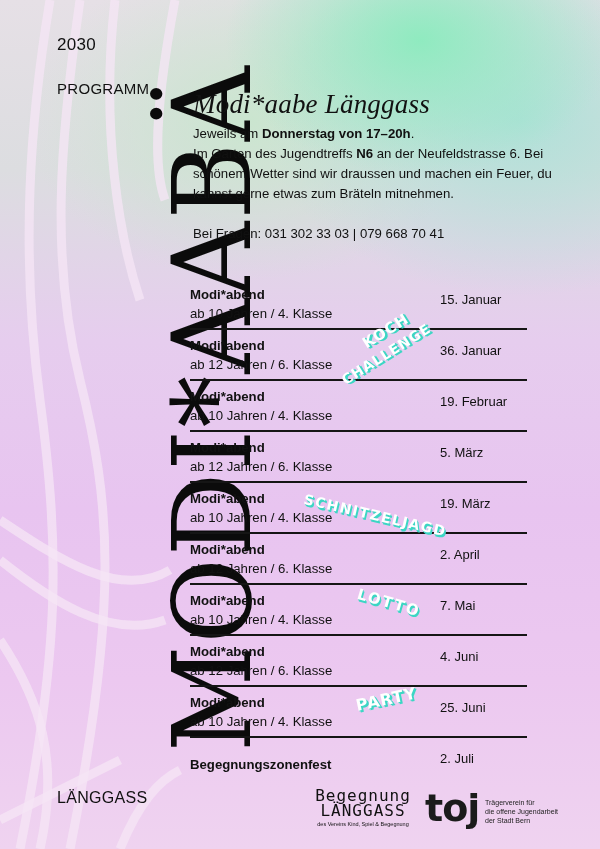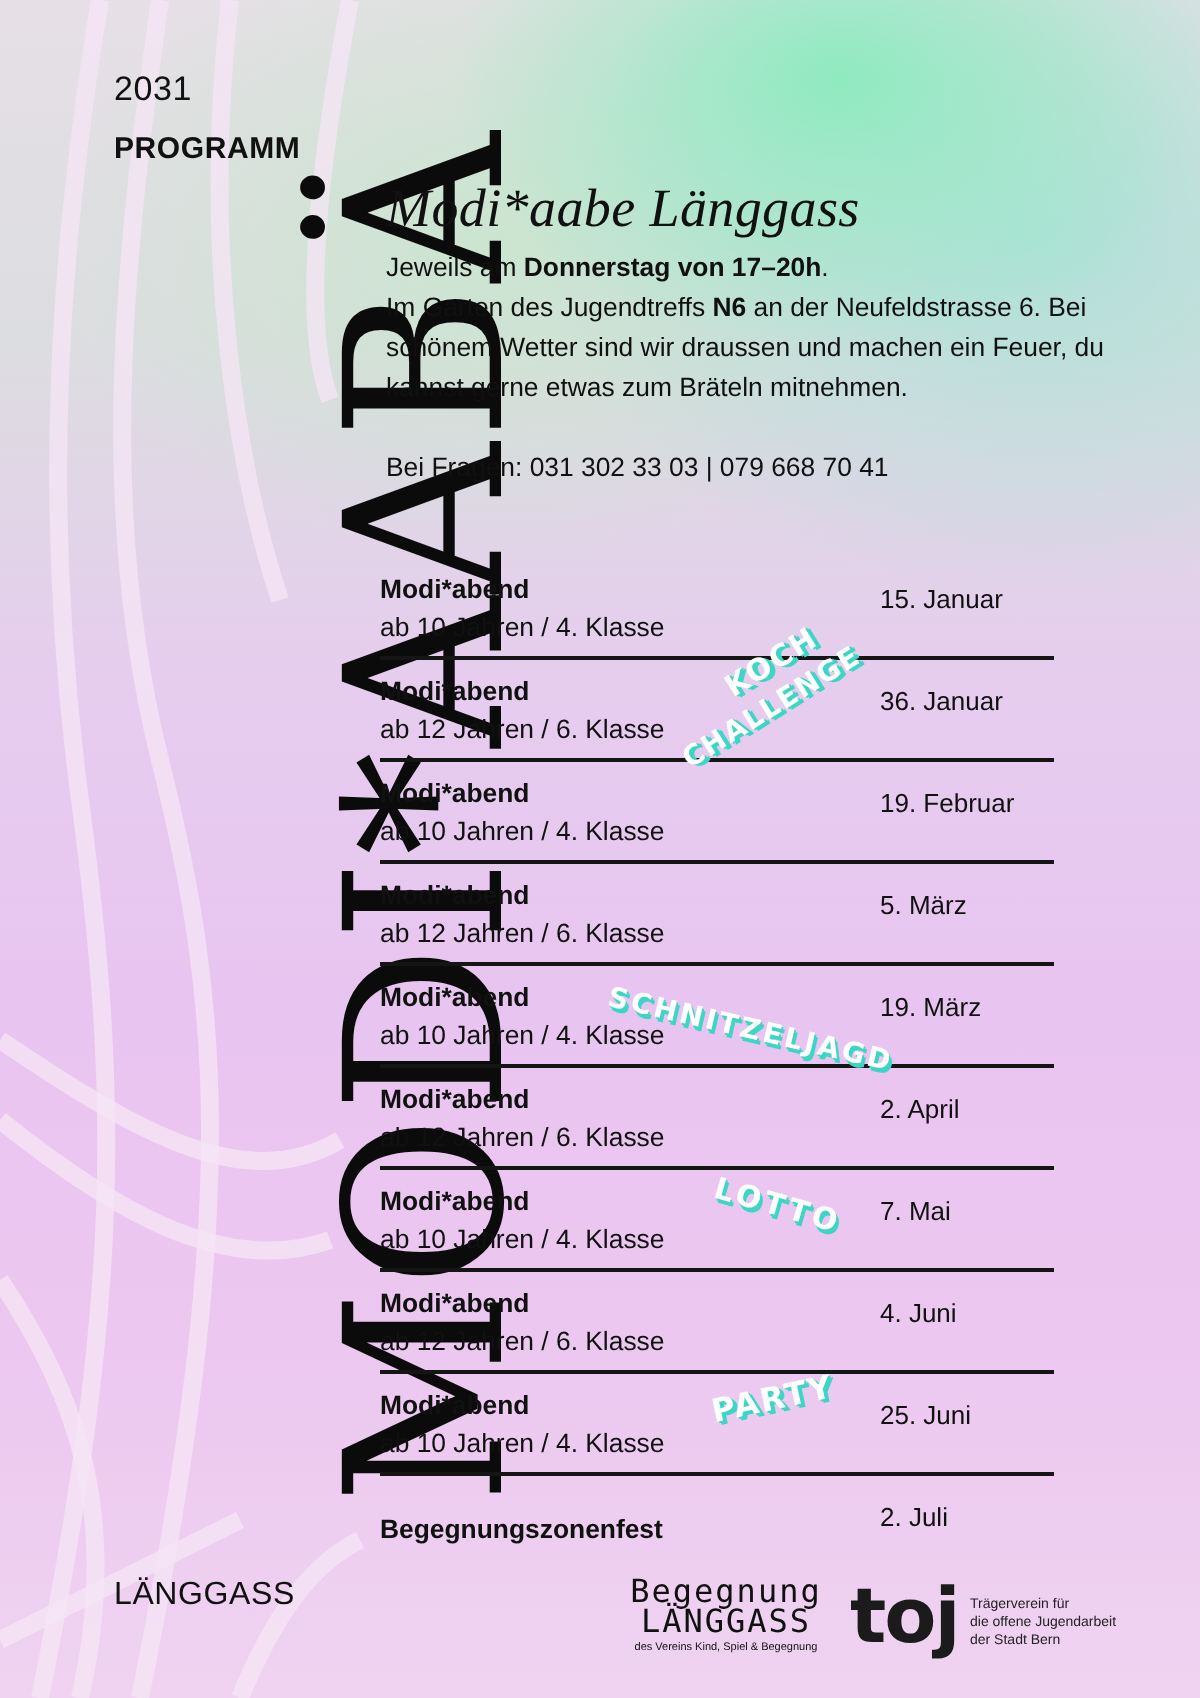--- a/index.html
+++ b/index.html
@@ -10,21 +10,21 @@
       color: #111;
       background:
         radial-gradient(ellipse 260px 180px at 420px 40px, rgba(140,235,190,0.95), rgba(160,230,200,0) 75%),
         radial-gradient(ellipse 320px 220px at 520px 120px, rgba(170,225,215,0.9), rgba(170,225,215,0) 80%),
         radial-gradient(ellipse 280px 200px at 250px 120px, rgba(200,230,205,0.9), rgba(200,230,205,0) 80%),
         linear-gradient(180deg, #e6e0e6 0%, #dcdde0 20%, #e6cdee 40%, #e8c4f0 60%, #ecc8f0 80%, #efd3f0 100%);
     }
     .swirl { position: absolute; left: 0; top: 0; width: 600px; height: 849px; pointer-events: none; }
 
     .year { position: absolute; left: 57px; top: 35px; font-size: 17px; letter-spacing: 0.3px; }
-    .programm { position: absolute; left: 57px; top: 66px; font-size: 15px; letter-spacing: 0.3px; font-weight: bold; }
+    .programm { position: absolute; left: 57px; top: 80px; font-size: 15px; letter-spacing: 0.3px; }
     .laenggass { position: absolute; left: 57px; top: 789px; font-size: 16px; letter-spacing: 0.3px; }
 
     .big-title {
       position: absolute;
       left: 158px; top: 752px;
       transform-origin: 0 0;
       transform: rotate(-90deg) scaleY(1.05);
       font-family: "DejaVu Serif", "Liberation Serif", serif;
       font-size: 104px;
       line-height: 104px;
@@ -96,21 +96,21 @@
     <path d="M115 0 C 100 130, 120 240, 140 300"></path>
     <path d="M175 0 C 160 80, 150 160, 165 200"></path>
     <path d="M0 520 C 60 560, 120 600, 170 570"></path>
     <path d="M0 560 C 50 600, 110 640, 165 620"></path>
     <path d="M0 640 C 40 700, 60 760, 40 849"></path>
     <path d="M0 820 C 40 800, 80 780, 120 760"></path>
     <path d="M120 849 C 140 800, 160 780, 180 770"></path>
   </g>
 </svg>
 
-<div class="year">2031</div>
+<div class="year">2030</div>
 <div class="programm">PROGRAMM</div>
 
 <div class="big-title">MODI*AABÄ</div>
 
 <div class="laenggass">LÄNGGASS</div>
 
 <div class="intro">
   <h1>Modi*aabe Länggass</h1>
   <p>
     <span>Jeweils am </span><b>Donnerstag von 17–20h</b><span>.</span><br>

